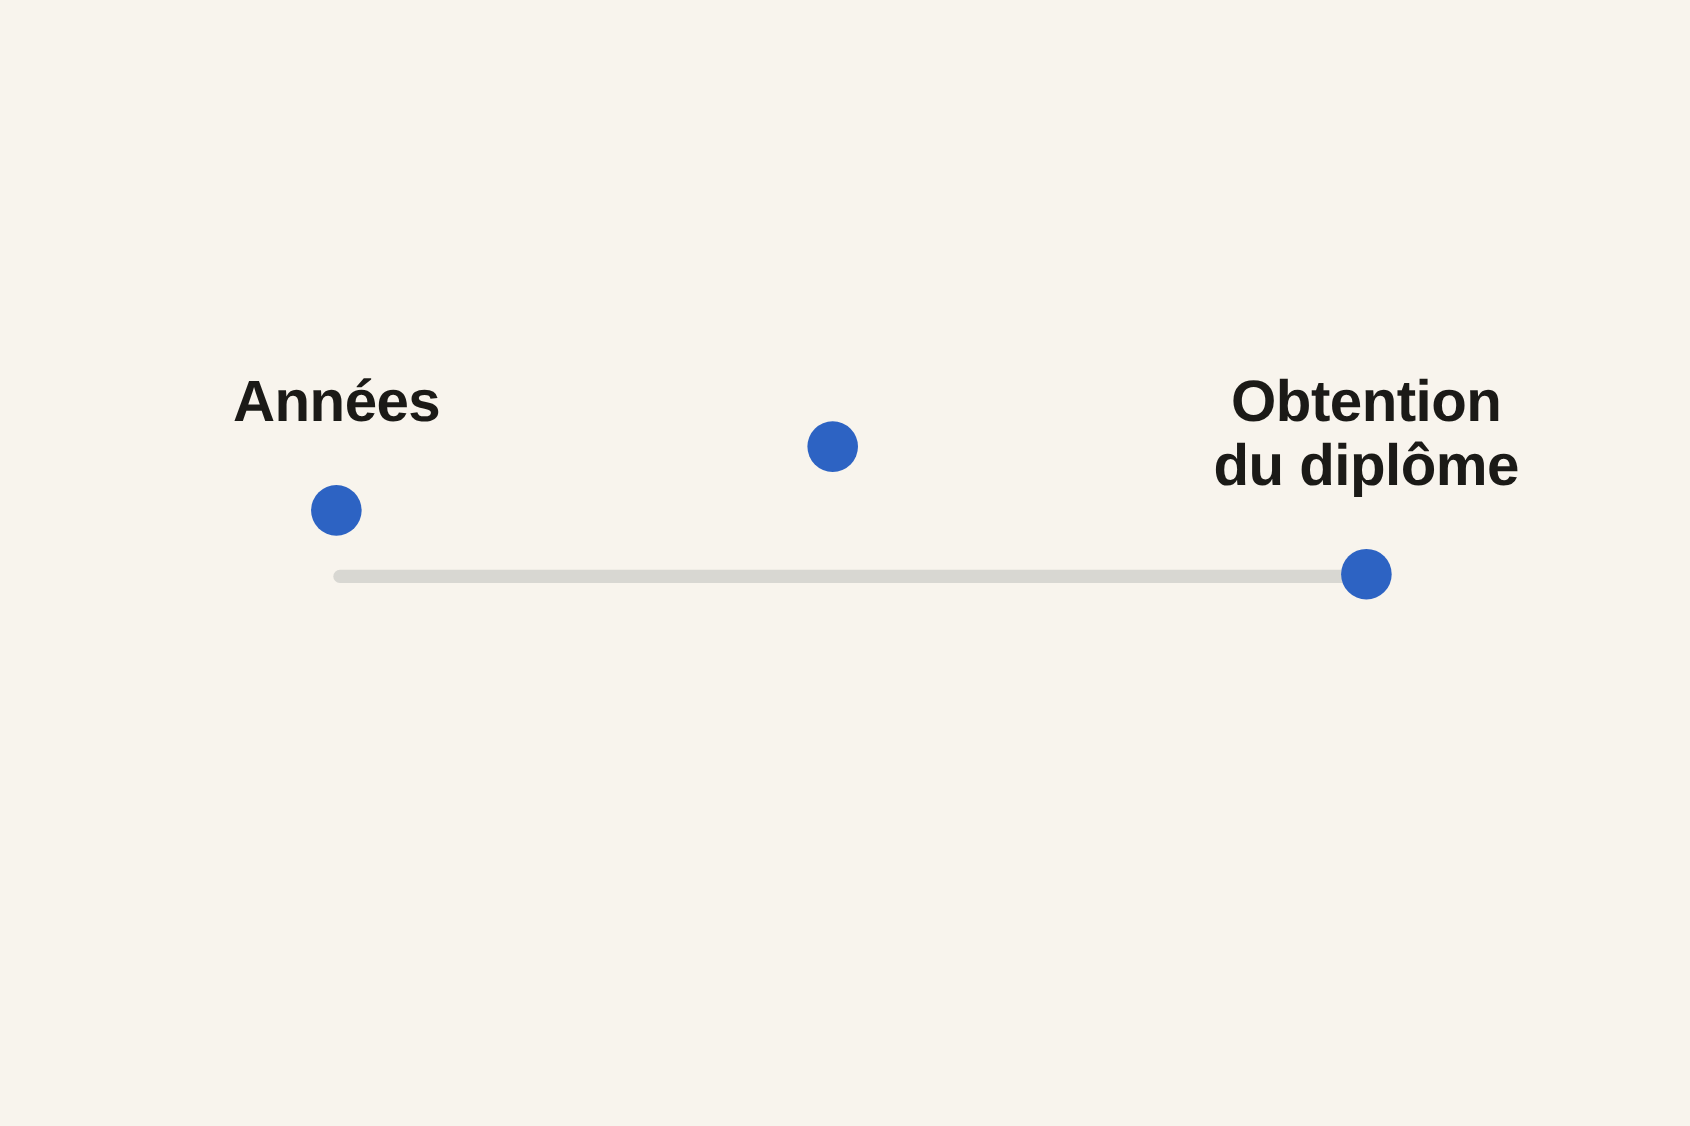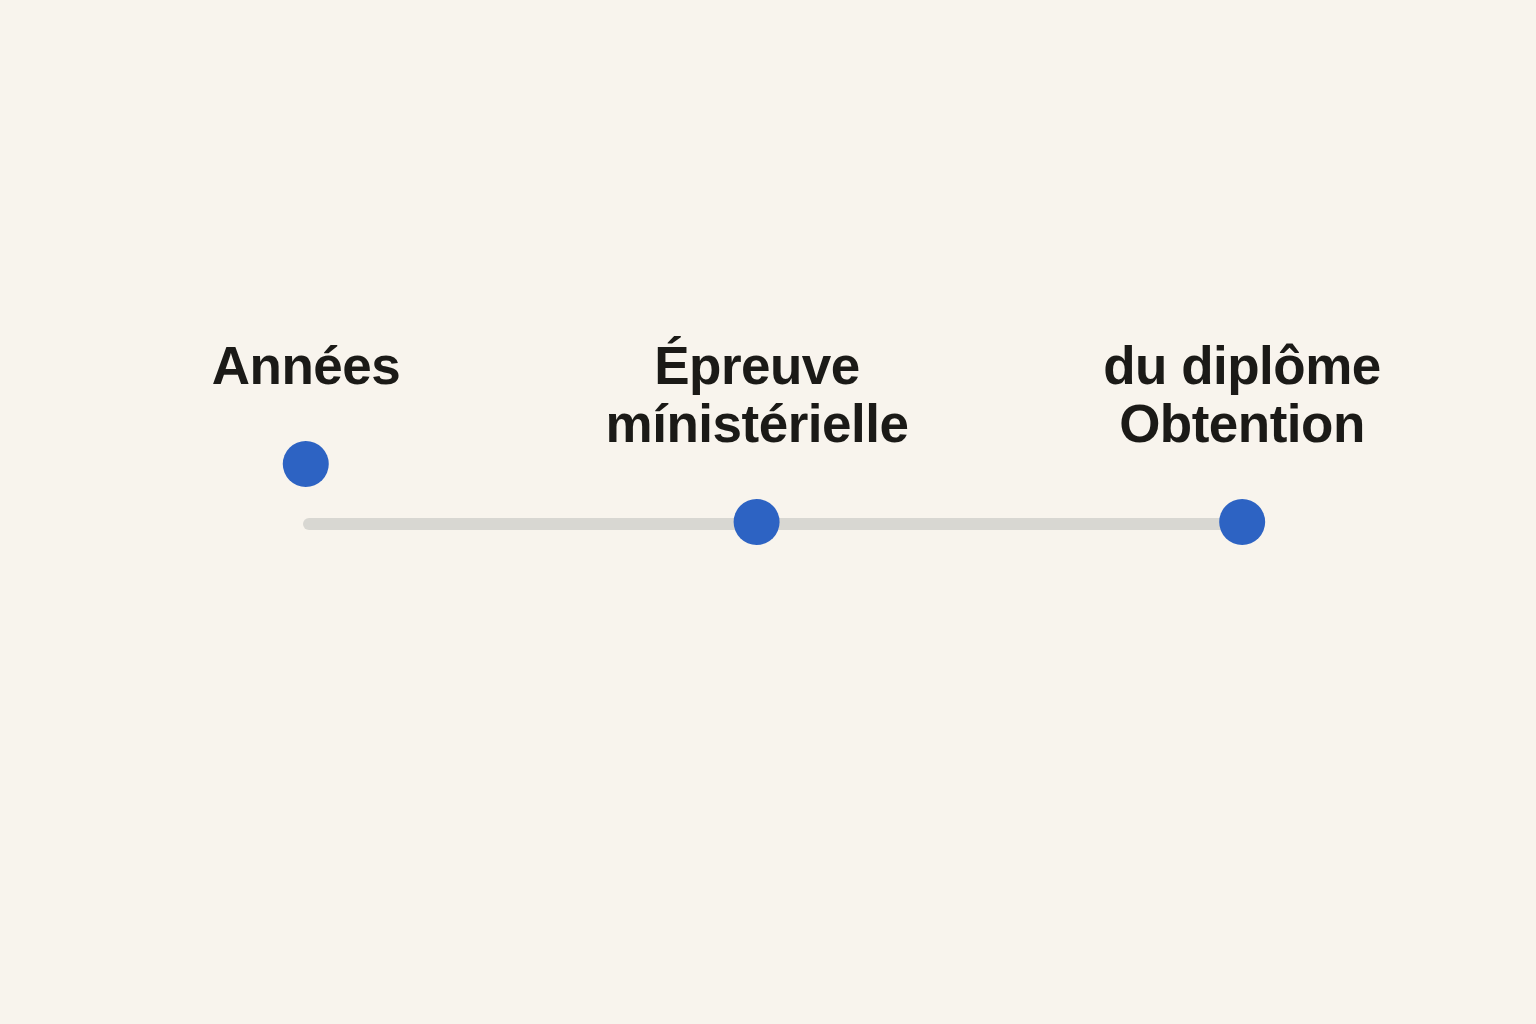--- a/index.html
+++ b/index.html
@@ -60,28 +60,24 @@
   <div class="track"></div>
 
   <div class="milestone milestone-1">
     <div class="label">
       <div>Années</div>
     </div>
     <div class="dot"></div>
   </div>
 
   <div class="milestone milestone-2">
-    <div class="label">
-      <div>Épreuve</div>
-      <div>mínistérielle</div>
-    </div>
     <div class="dot"></div>
   </div>
 
   <div class="milestone milestone-3">
     <div class="label">
+      <div>Obtention</div>
       <div>du diplôme</div>
-      <div>Obtention</div>
     </div>
     <div class="dot"></div>
   </div>
 
 </div>
 
 </body></html>

